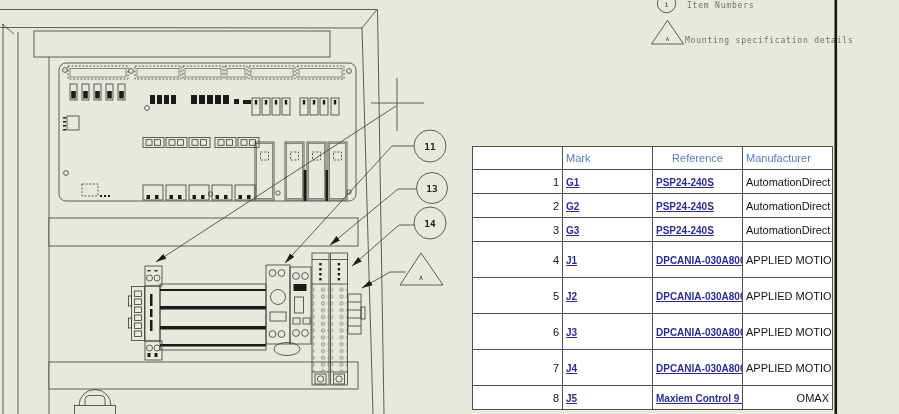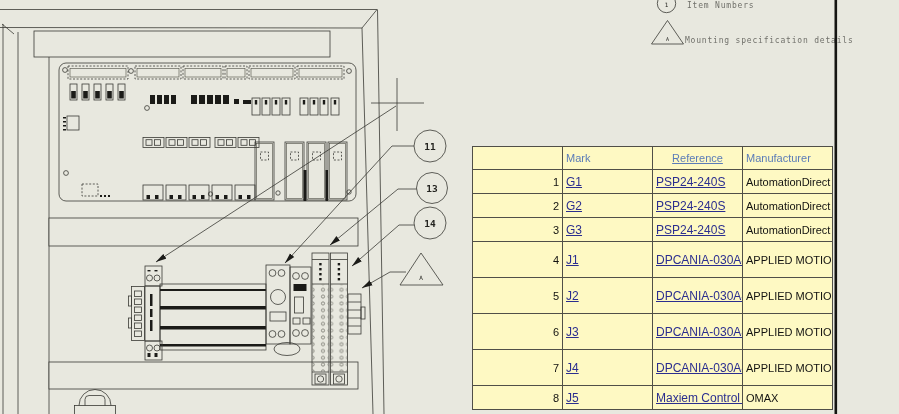--- a/index.html
+++ b/index.html
@@ -10,29 +10,29 @@
   .ln{stroke:#3a3a35;stroke-width:0.8;fill:none;}
   .lnthin{stroke:#4a4a42;stroke-width:0.6;fill:none;}
   .fillbg{fill:#e8e8df;}
   .fb{fill:#1b1b18;stroke:none;}
   .dash{stroke-dasharray:2 1.6;}
   .stencil{font-family:"DejaVu Sans Mono",monospace;fill:#70706a;letter-spacing:0.8px;font-size:8px;}
   .balloon-txt{font-family:"DejaVu Sans Mono",monospace;fill:#23231f;font-size:9.5px;font-weight:bold;text-anchor:middle;}
   .balloon-txt-sm{font-family:"DejaVu Sans Mono",monospace;fill:#23231f;font-size:6px;text-anchor:middle;}
   
   .bom-wrap{position:absolute;left:472px;top:146px;}
-  table.bom{border-collapse:collapse;table-layout:fixed;width:361px;background:#fef9c3;}
+  table.bom{border-collapse:collapse;table-layout:fixed;width:361px;background:#ffffff;}
   table.bom td,table.bom th{border:1px solid #504f48;overflow:hidden;white-space:nowrap;
       padding:0 3px;font-size:11px;color:#121210;vertical-align:middle;}
   table.bom th{color:#5b7cb8;font-weight:normal;text-align:left;height:22px;font-size:11px;}
-  table.bom th.c-ref{text-align:center;text-decoration:underline;}
+  table.bom th.c-ref{text-align:center;}
   tr.rh-s{height:24px;} tr.rh-l{height:36px;} tr.rh-c{height:24px;}
   td.c-num{text-align:right;width:31px;}
-  td.c-mark{width:57px;} td.c-ref{width:112px;} td.c-man{width:147px;font-size:10.5px;}
-  .lnk{color:#2b2e8f;font-weight:normal;text-decoration:underline;font-size:12px;cursor:pointer;}
+  td.c-mark{width:57px;} td.c-ref{width:112px;} td.c-man{width:147px;font-size:10.5px;text-align:right;}
+  .lnk{color:#2b2e8f;font-weight:bold;text-decoration:underline;font-size:10px;cursor:pointer;}
 </style>
 </head>
 <body>
 
 <div class="screen">
 
 <svg width="899" height="414" viewBox="0 0 899 414">
   <defs>
     <marker id="arrow" markerWidth="12" markerHeight="8" refX="10.6" refY="3.5" orient="auto" markerUnits="userSpaceOnUse">
       <path d="M10.8,3.5 L0,0.7 L0,6.3 Z" fill="#1b1b18"></path>

